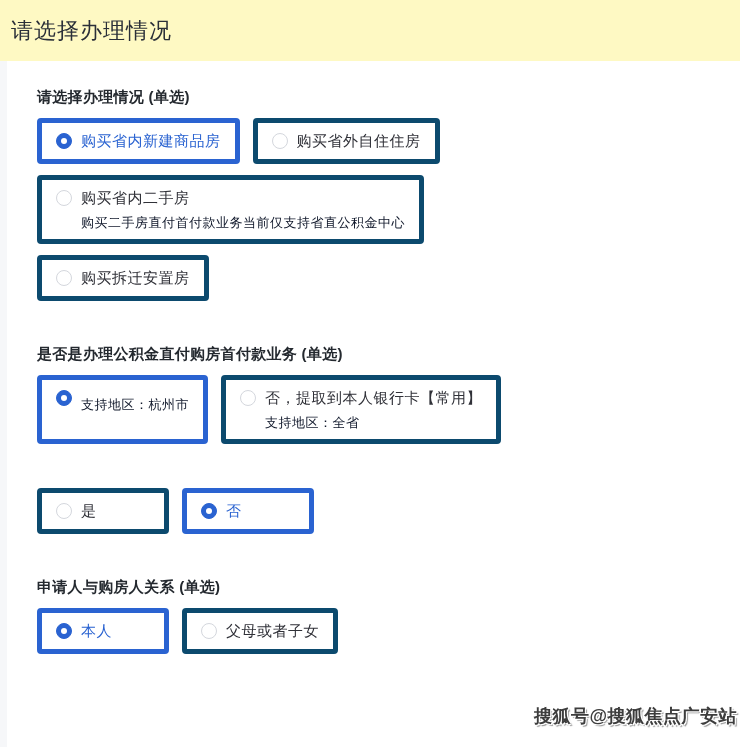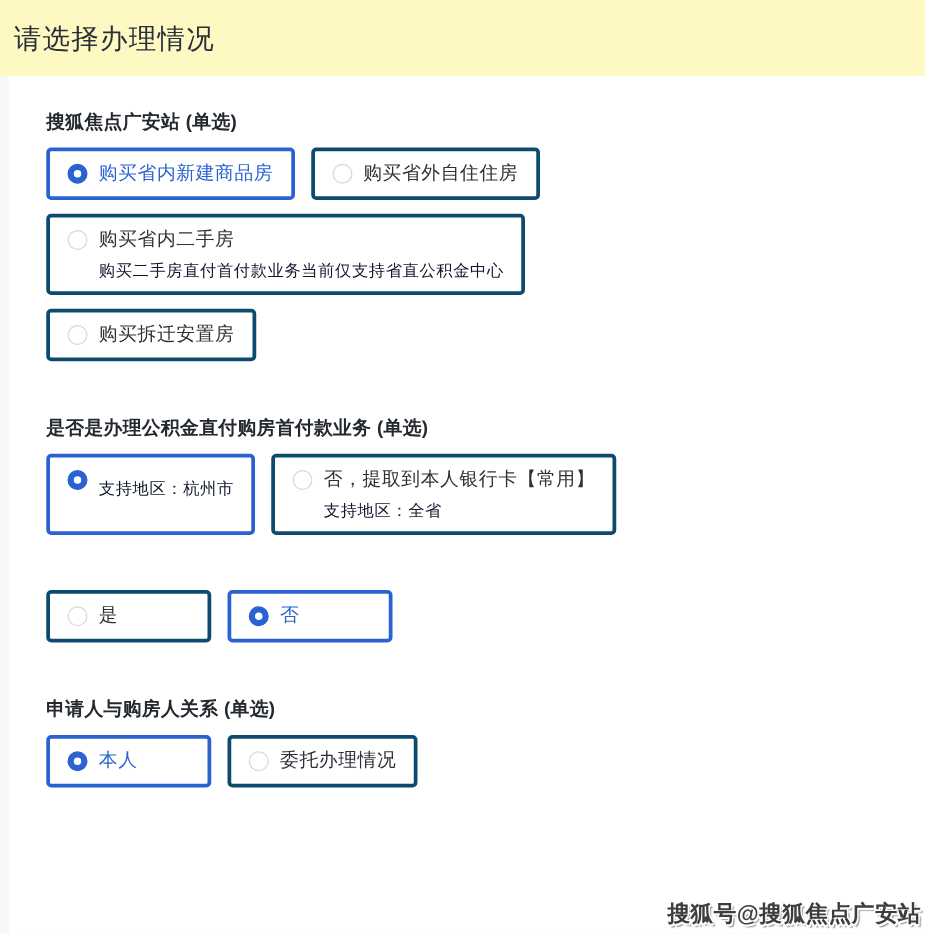--- a/index.html
+++ b/index.html
@@ -41,21 +41,21 @@
     display: flex;
     gap: 13px;
     margin-bottom: 11px;
     align-items: stretch;
   }
   .options-row:last-child { margin-bottom: 0; }
   .option {
     display: inline-flex;
     align-items: flex-start;
     gap: 9px;
-    border: 3px solid #0c4a6e;
+    border: 5px solid #0c4a6e;
     border-radius: 4px;
     background: #ffffff;
     padding: 9px 14px;
     min-width: 132px;
     cursor: pointer;
   }
   .option .radio {
     width: 16px; height: 16px;
     border-radius: 50%;
     border: 1px solid #d4d7dd;
@@ -90,21 +90,21 @@
     display: block;
     font-size: 13px;
     line-height: 15px;
     color: #0f172a;
     margin-top: 8px;
     letter-spacing: 0.5px;
     white-space: nowrap;
   }
   .watermark {
     position: absolute;
-    right: 3px; bottom: 4px;
+    right: 3px; bottom: 19px;
     font-size: 18px;
     font-weight: 700;
     color: #3d3d3d;
     letter-spacing: 0.5px;
     text-shadow:
       -1px -1px 0 #ffffff,
        1px -1px 0 #ffffff,
       -1px  1px 0 #ffffff,
        1px  1px 0 #ffffff,
        2px  2px 1px rgba(60,60,60,0.55);
@@ -113,21 +113,21 @@
 </head>
 <body>
 
 <div class="page-header">
   <div class="page-title">请选择办理情况</div>
 </div>
 
 <div class="form-card">
   <div id="sections">
       <div class="form-section">
-        <div class="section-label">搜狐焦点广安站 (单选)</div>
+        <div class="section-label">请选择办理情况 (单选)</div>
         <div class="options-row">
           <div class="option selected">
             <span class="radio"></span>
             <span><span class="option-label">购买省内新建商品房</span></span>
           </div>
           <div class="option">
             <span class="radio"></span>
             <span><span class="option-label">购买省外自住住房</span></span>
           </div>
         </div>
@@ -171,20 +171,20 @@
       </div>
       <div class="form-section">
         <div class="section-label">申请人与购房人关系 (单选)</div>
         <div class="options-row">
           <div class="option selected">
             <span class="radio"></span>
             <span><span class="option-label">本人</span></span>
           </div>
           <div class="option">
             <span class="radio"></span>
-            <span><span class="option-label">委托办理情况</span></span>
+            <span><span class="option-label">父母或者子女</span></span>
           </div>
         </div>
       </div>
     </div>
 </div>
 
 <div class="watermark">搜狐号@搜狐焦点广安站</div>
 
 </body></html>

